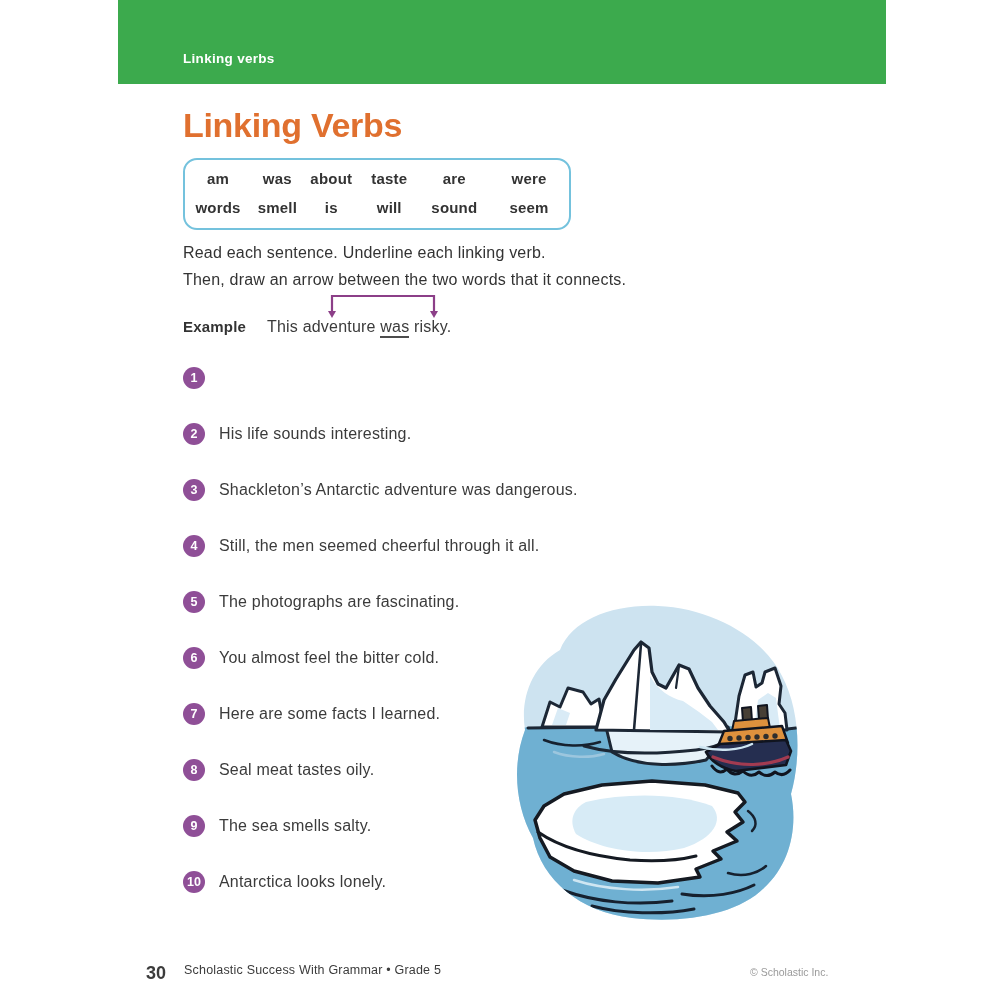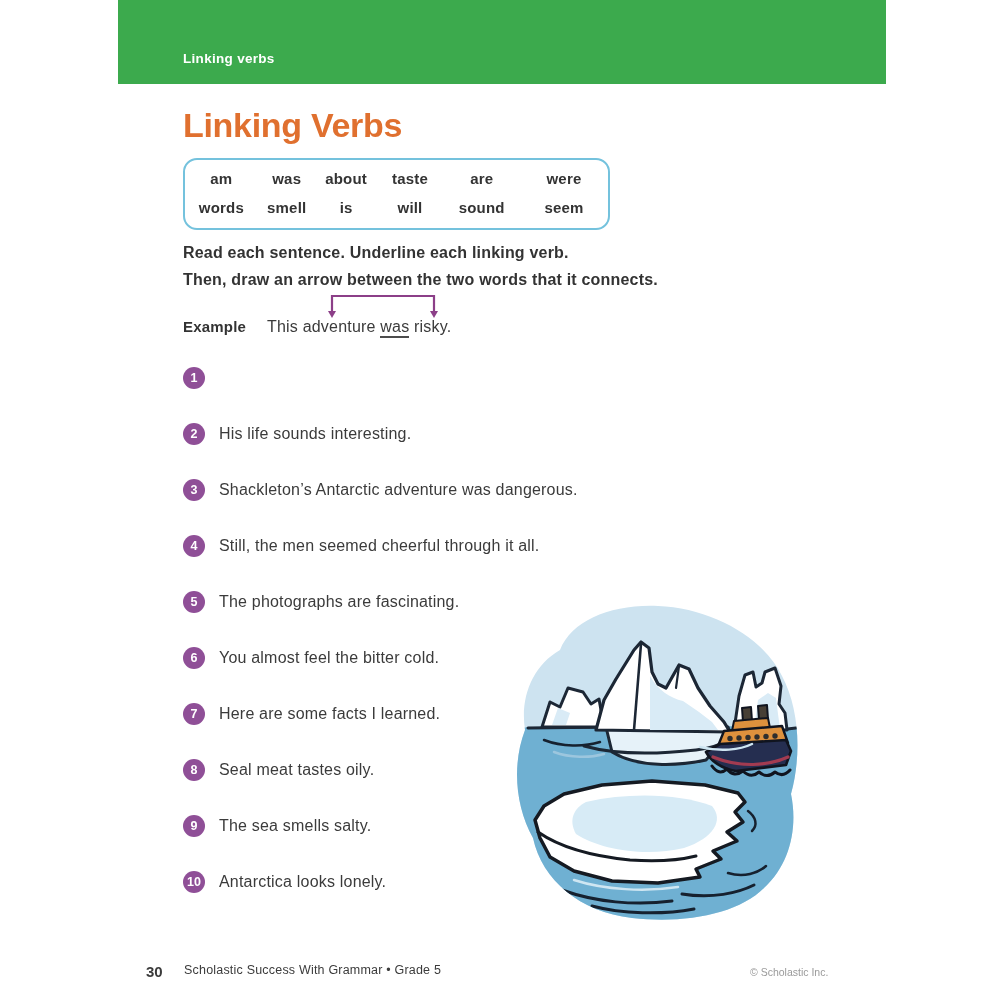--- a/index.html
+++ b/index.html
@@ -37,21 +37,21 @@
     font-size: 34px;
     font-weight: bold;
     letter-spacing: -0.3px;
     color: #e0702f;
   }
 
   
   .verb-box {
     position: absolute;
     left: 183px; top: 158px;
-    width: 427px; height: 72px;
+    width: 388px; height: 72px;
     border: 2px solid #74c2dd;
     border-radius: 14px;
     display: grid;
     grid-template-columns: 17.2% 13.7% 14.4% 15.8% 18.1% 20.8%;
     grid-template-rows: 1fr 1fr;
     align-items: center;
     padding: 4px 0 6px 0;
   }
   .verb-word {
     text-align: center;
@@ -59,21 +59,21 @@
     font-weight: bold;
     letter-spacing: 0.2px;
     color: #333333;
   }
 
   
   .instructions {
     position: absolute;
     left: 183px; top: 239px;
     font-size: 16px;
-    font-weight: bold;
+    font-weight: normal;
     letter-spacing: 0.2px;
     line-height: 27px;
     color: #333333;
   }
 
   
   .example-label {
     position: absolute;
     left: 183px; top: 318px;
     font-size: 15px;
@@ -136,21 +136,21 @@
   .illustration {
     position: absolute;
     left: 500px; top: 580px;
     width: 320px; height: 350px;
   }
 
   
   .footer-page-number {
     position: absolute;
     left: 146px; top: 963px;
-    font-size: 15px;
+    font-size: 18px;
     font-weight: bold;
     color: #3b3b3b;
   }
   .footer-book {
     position: absolute;
     left: 184px; top: 963px;
     font-size: 12.5px;
     letter-spacing: 0.2px;
     color: #3b3b3b;
   }

